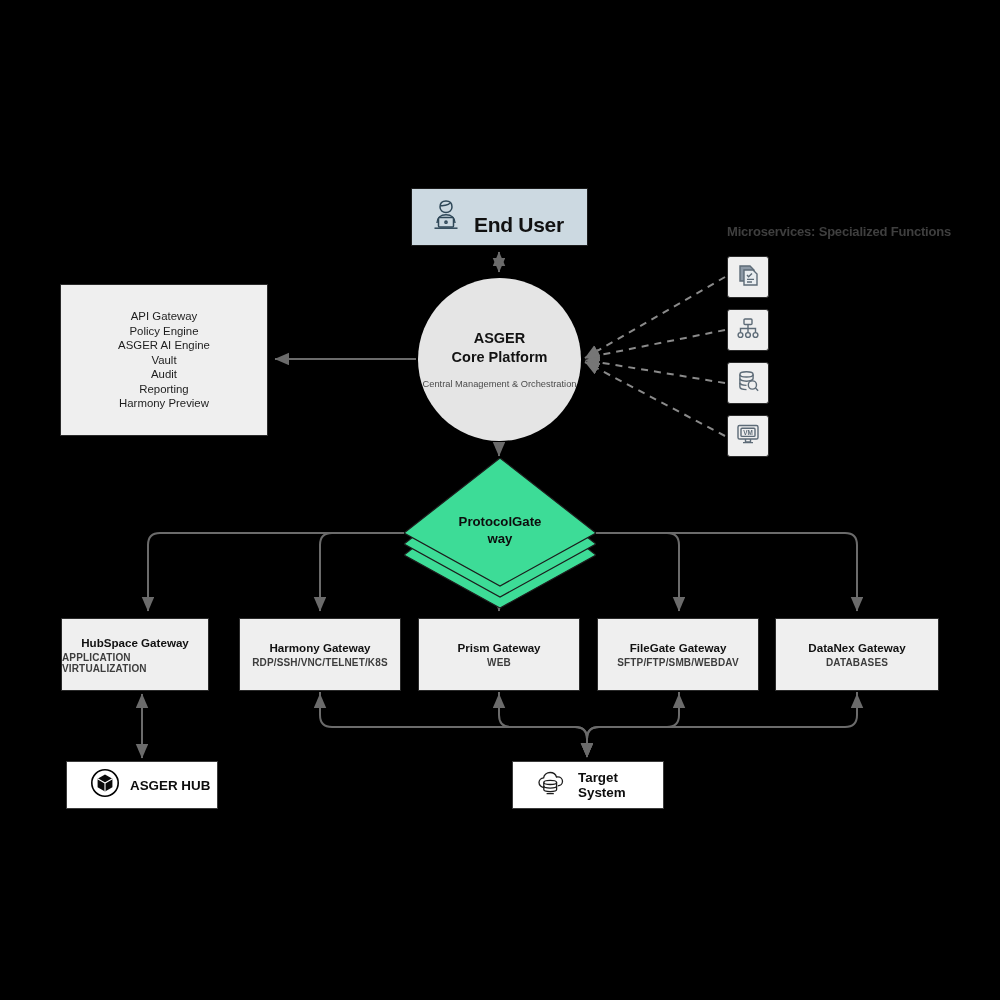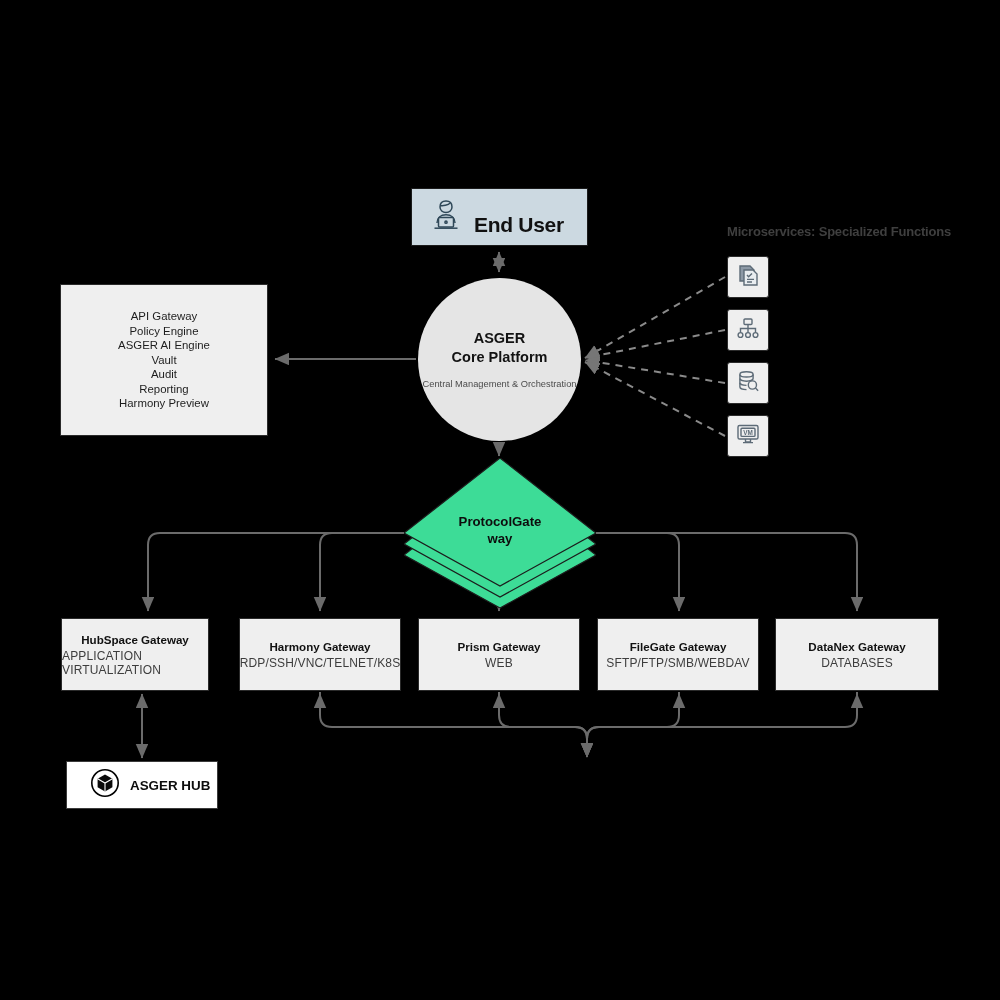--- a/index.html
+++ b/index.html
@@ -39,21 +39,21 @@
 
   
   #gw-diamond{left:404px;top:458px;width:192px;height:150px;}
   #gw-diamond .dlabel{position:absolute;left:0;right:0;top:48px;text-align:center;
         font-size:13.2px;font-weight:bold;color:#0d0d0d;line-height:17px;z-index:3;margin-top:7px;}
 
   
   .gw{height:73px;background:#efefef;border:1.4px solid #2a2a2a;display:flex;
       flex-direction:column;align-items:center;justify-content:center;gap:3px;top:618px;}
   .gw .gname{font-size:11.6px;font-weight:bold;color:#111;}
-  .gw .gsub{font-size:12px;color:#3d3d3d;letter-spacing:.15px;}
+  .gw .gsub{font-size:10px;color:#3d3d3d;letter-spacing:.15px;font-weight:bold;}
   #gw-0{left:61px;width:148px;}
   #gw-1{left:239px;width:162px;}
   #gw-2{left:418px;width:162px;}
   #gw-3{left:597px;width:162px;}
   #gw-4{left:775px;width:164px;}
 
   
   .endpoint{height:48px;background:#fff;border:1.2px solid #3a3a3a;display:flex;
             align-items:center;gap:9px;padding-left:22px;top:761px;}
   .endpoint .elabel{font-size:13.4px;font-weight:bold;color:#0d0d0d;}
@@ -233,14 +233,26 @@
     <span>
       <svg width="32" height="32" viewBox="0 0 32 32" fill="none">
         <circle cx="16" cy="16" r="13.2" stroke="#000" stroke-width="1.6" fill="#fff"></circle>
         <path d="M16 7.6l7.4 4.2v8.4L16 24.4l-7.4-4.2v-8.4z" fill="#0a0a0a"></path>
         <path d="M8.6 11.8L16 16l7.4-4.2M16 16v8.4" stroke="#fff" stroke-width="1.1"></path>
       </svg>
     </span>
     <span class="elabel">ASGER HUB</span>
   </div>
 
+  <div class="node endpoint" id="target-system">
+    <span>
+      <svg width="34" height="32" viewBox="0 0 34 32" fill="none" stroke="#1d1d1d" stroke-width="1.3">
+        <path d="M9.4 20.5C6.4 20.5 4 18.3 4 15.6c0-2.5 2-4.6 4.6-4.8.5-3 3.2-5.3 6.5-5.3 3 0 5.6 1.9 6.4 4.5.4-.1.8-.2 1.3-.2 2.6 0 4.7 2 4.7 4.5s-2.1 4.5-4.7 4.5"></path>
+        <ellipse cx="15.2" cy="15.4" rx="6.4" ry="2.1"></ellipse>
+        <path d="M8.8 15.4v3.6c0 1.2 2.9 2.1 6.4 2.1s6.4-.9 6.4-2.1v-3.6"></path>
+        <path d="M8.8 19v3.6c0 1.2 2.9 2.1 6.4 2.1s6.4-.9 6.4-2.1V19"></path>
+        <path d="M11.6 26.6h7.2"></path>
+      </svg>
+    </span>
+    <span class="elabel">Target System</span>
+  </div>
 
 </div>
 
 </body></html>

